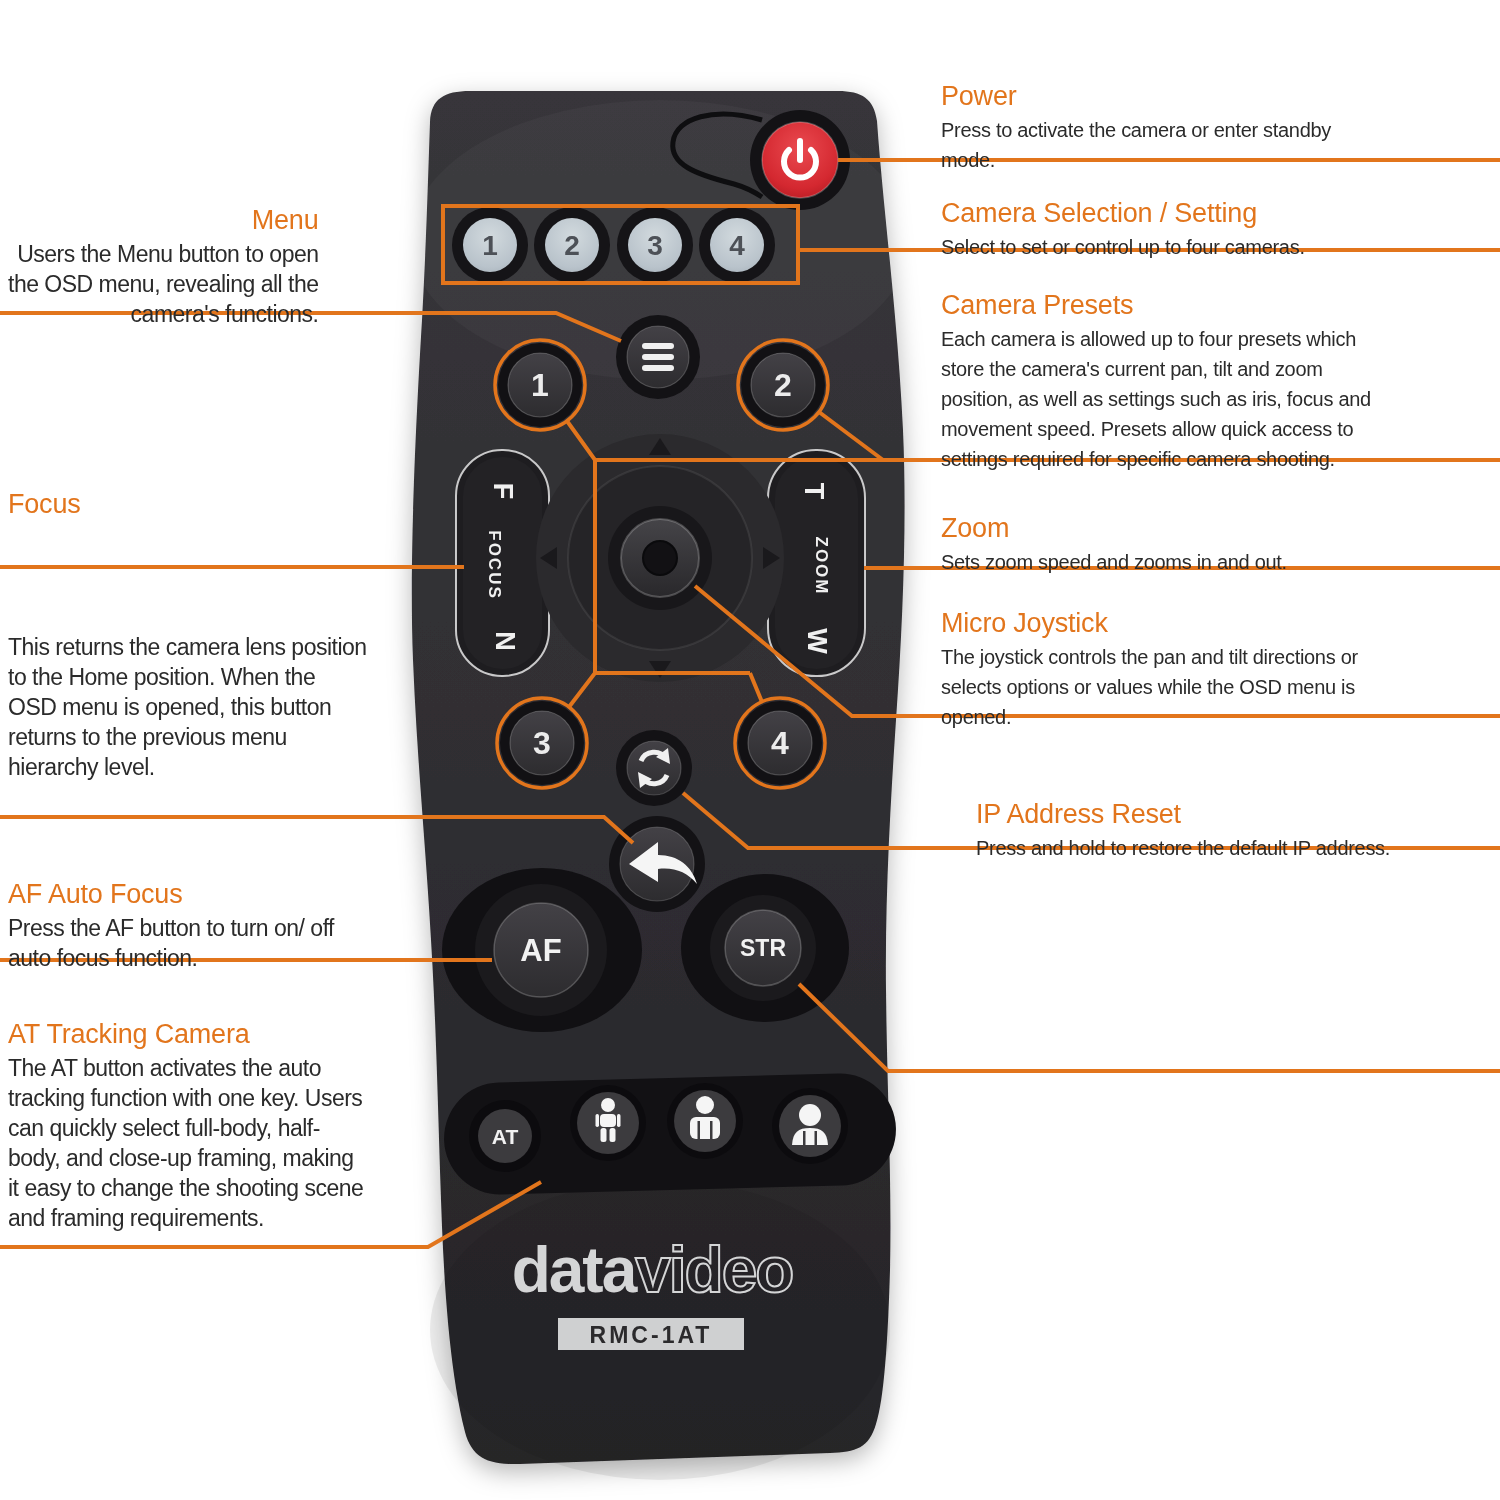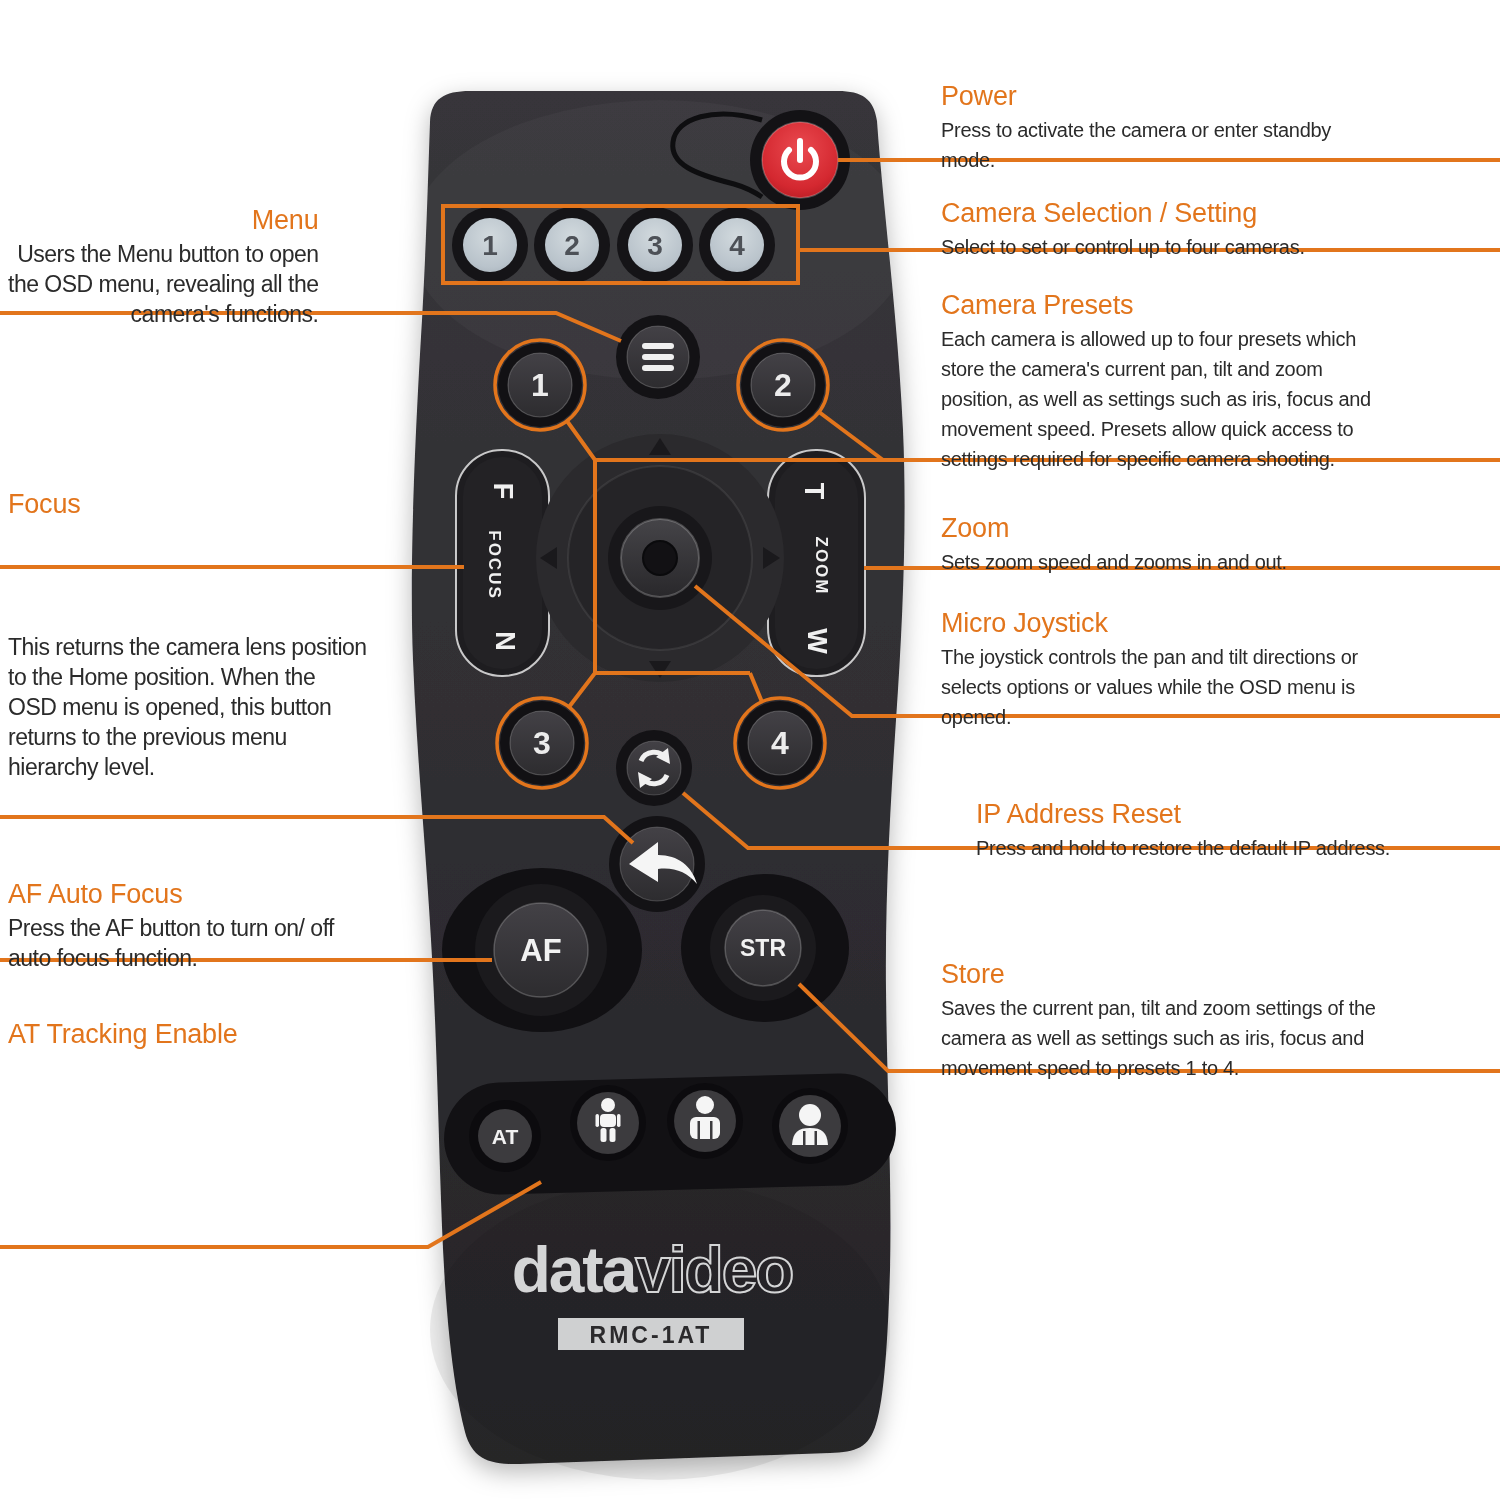--- a/index.html
+++ b/index.html
@@ -263,21 +263,27 @@
 OSD menu is opened, this button
 returns to the previous menu
 hierarchy level.</p>
   </div>
   <div class="co left" style="left:8px;top:862px;">
     <h3>AF Auto Focus</h3>
     <p>Press the AF button to turn on/ off
 auto focus function.</p>
   </div>
   <div class="co left" style="left:8px;top:1002px;">
-    <h3>AT Tracking Enable</h3>
+    <h3>AT Tracking Camera</h3>
+    <p>The AT button activates the auto
+tracking function with one key. Users
+can quickly select full-body, half-
+body, and close-up framing, making
+it easy to change the shooting scene
+and framing requirements.</p>
   </div>
 
   <div class="co right" style="left:941px;top:64px;">
     <h3>Power</h3>
     <p>Press to activate the camera or enter standby
 mode.</p>
   </div>
   <div class="co right" style="left:941px;top:181px;">
     <h3>Camera Selection / Setting</h3>
     <p>Select to set or control up to four cameras.</p>
@@ -297,20 +303,14 @@
   <div class="co right" style="left:941px;top:591px;">
     <h3>Micro Joystick</h3>
     <p>The joystick controls the pan and tilt directions or
 selects options or values while the OSD menu is
 opened.</p>
   </div>
   <div class="co right" style="left:976px;top:782px;">
     <h3>IP Address Reset</h3>
     <p>Press and hold to restore the default IP address.</p>
   </div>
-  <div class="co right" style="left:941px;top:942px;">
-    <h3>Store</h3>
-    <p>Saves the current pan, tilt and zoom settings of the
-camera as well as settings such as iris, focus and
-movement speed to presets 1 to 4.</p>
-  </div>
 
 </div>
 
 </body></html>

